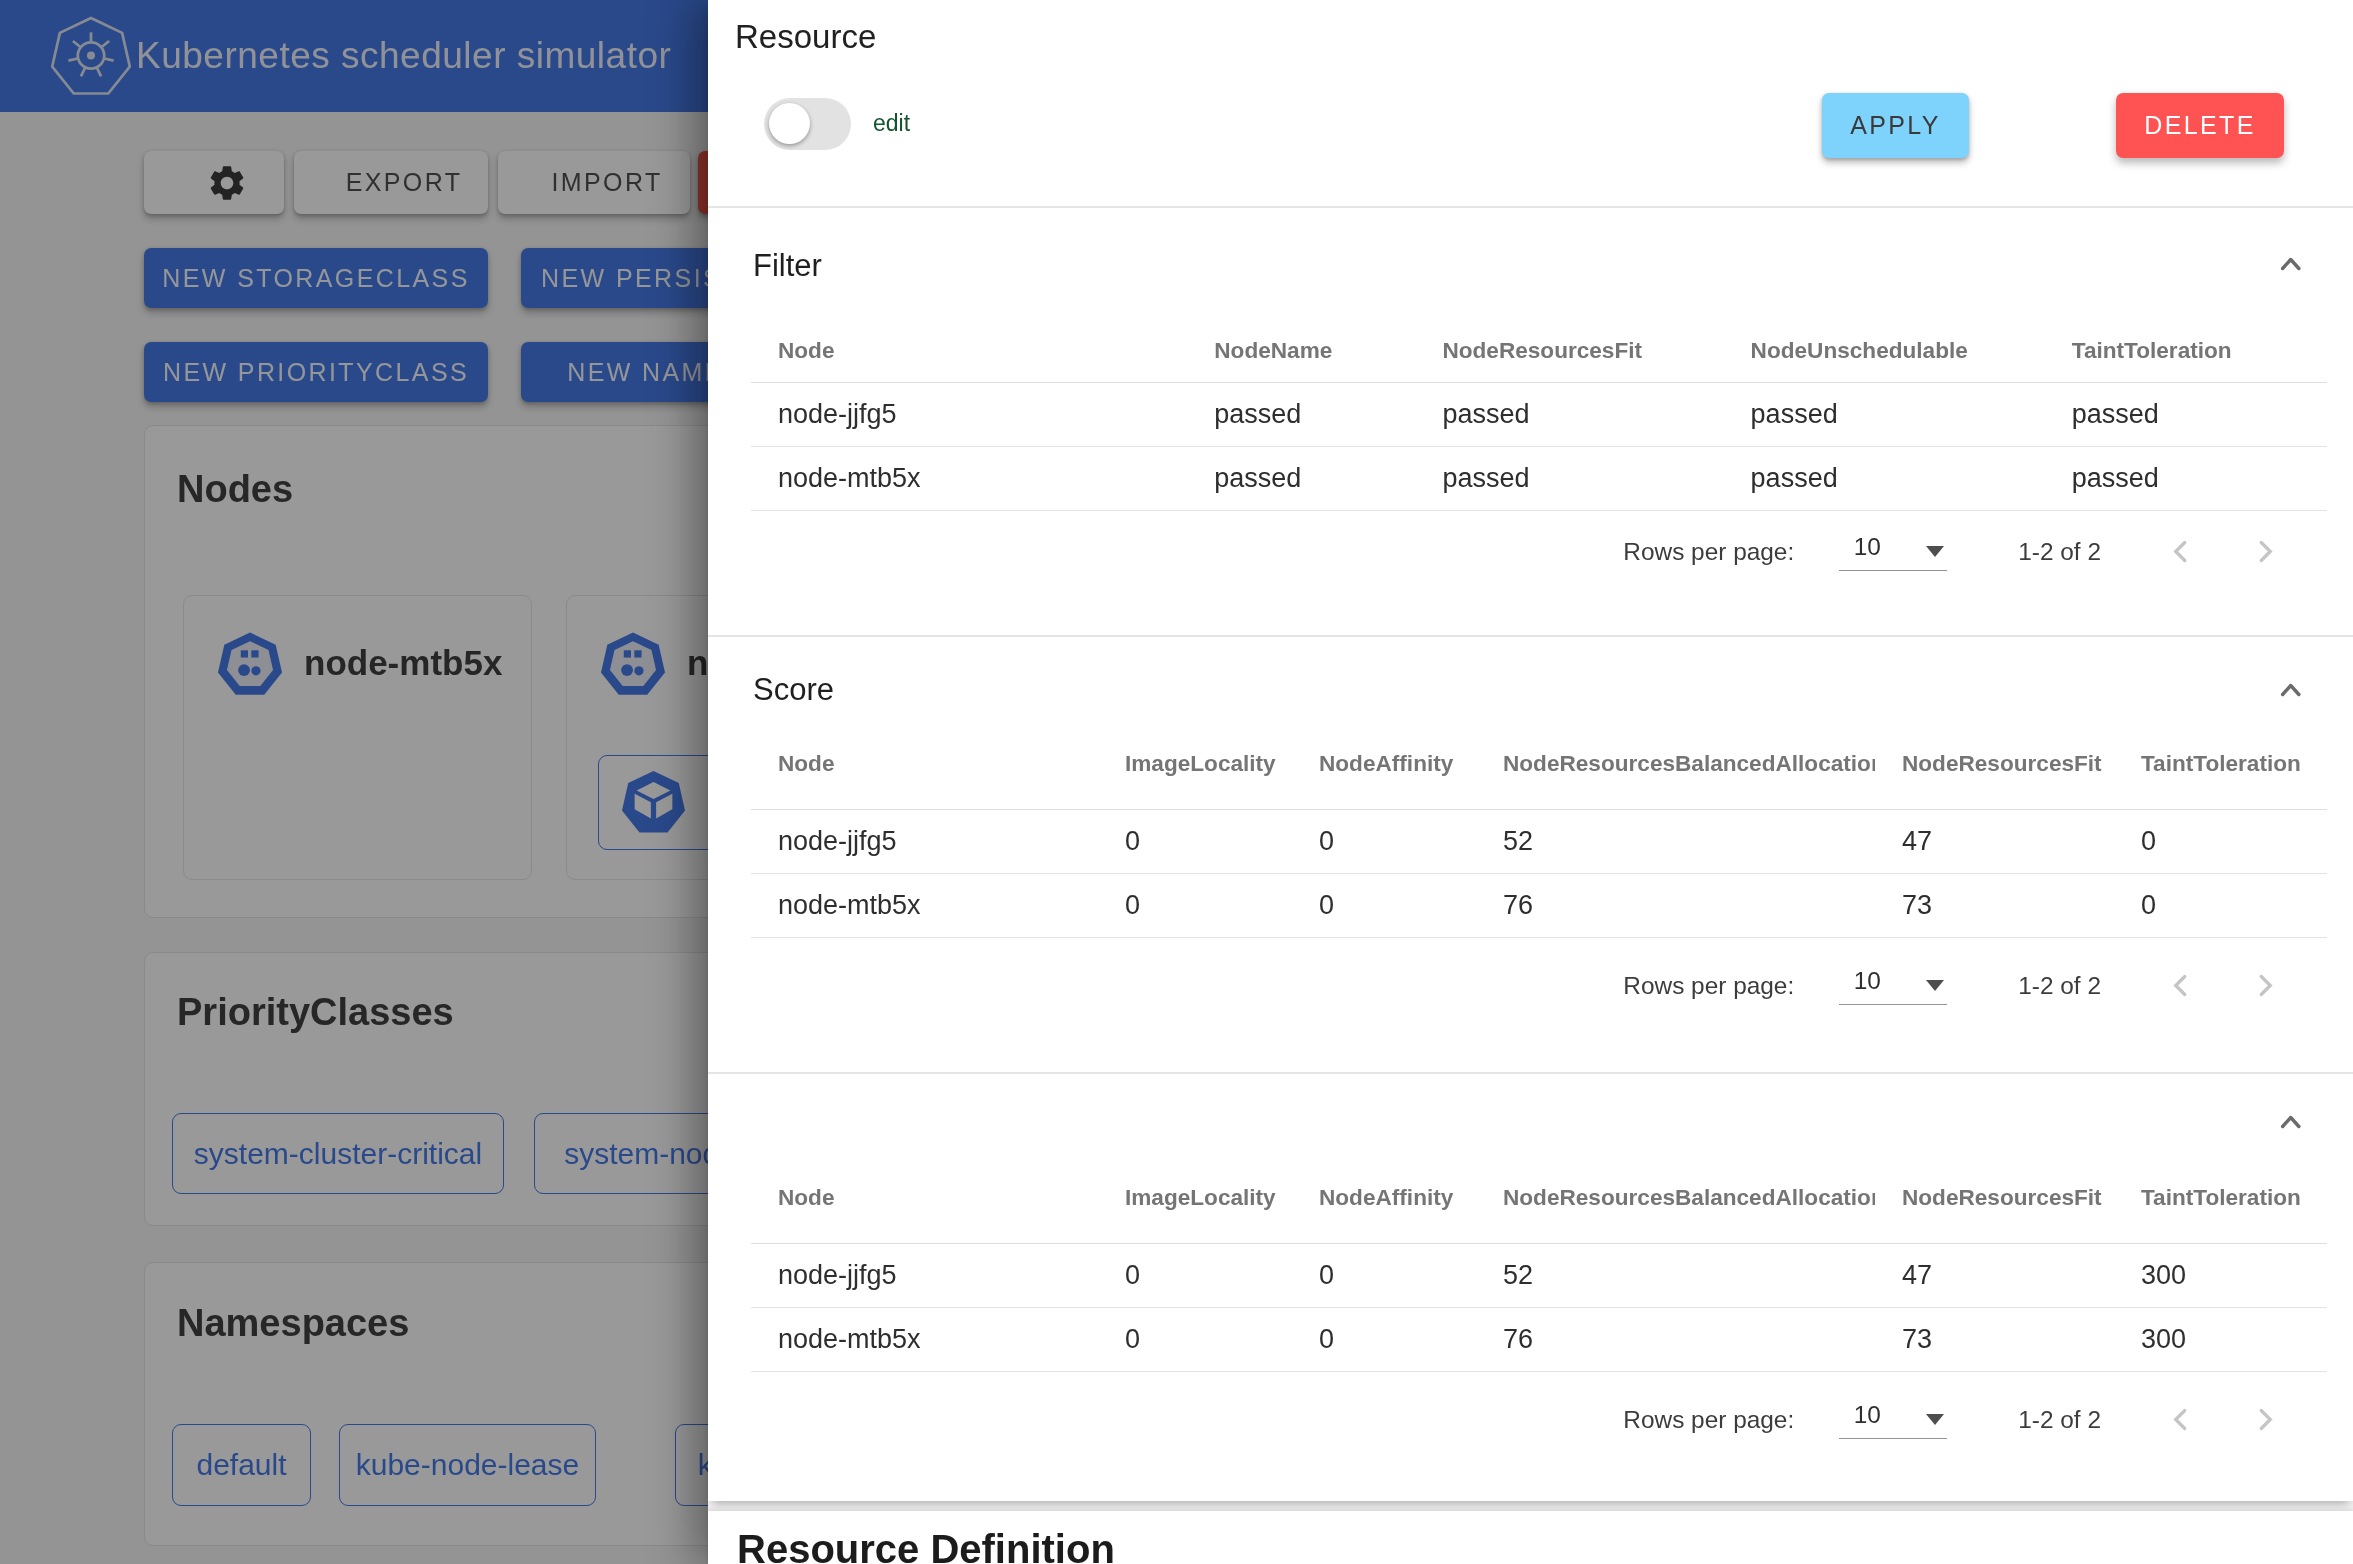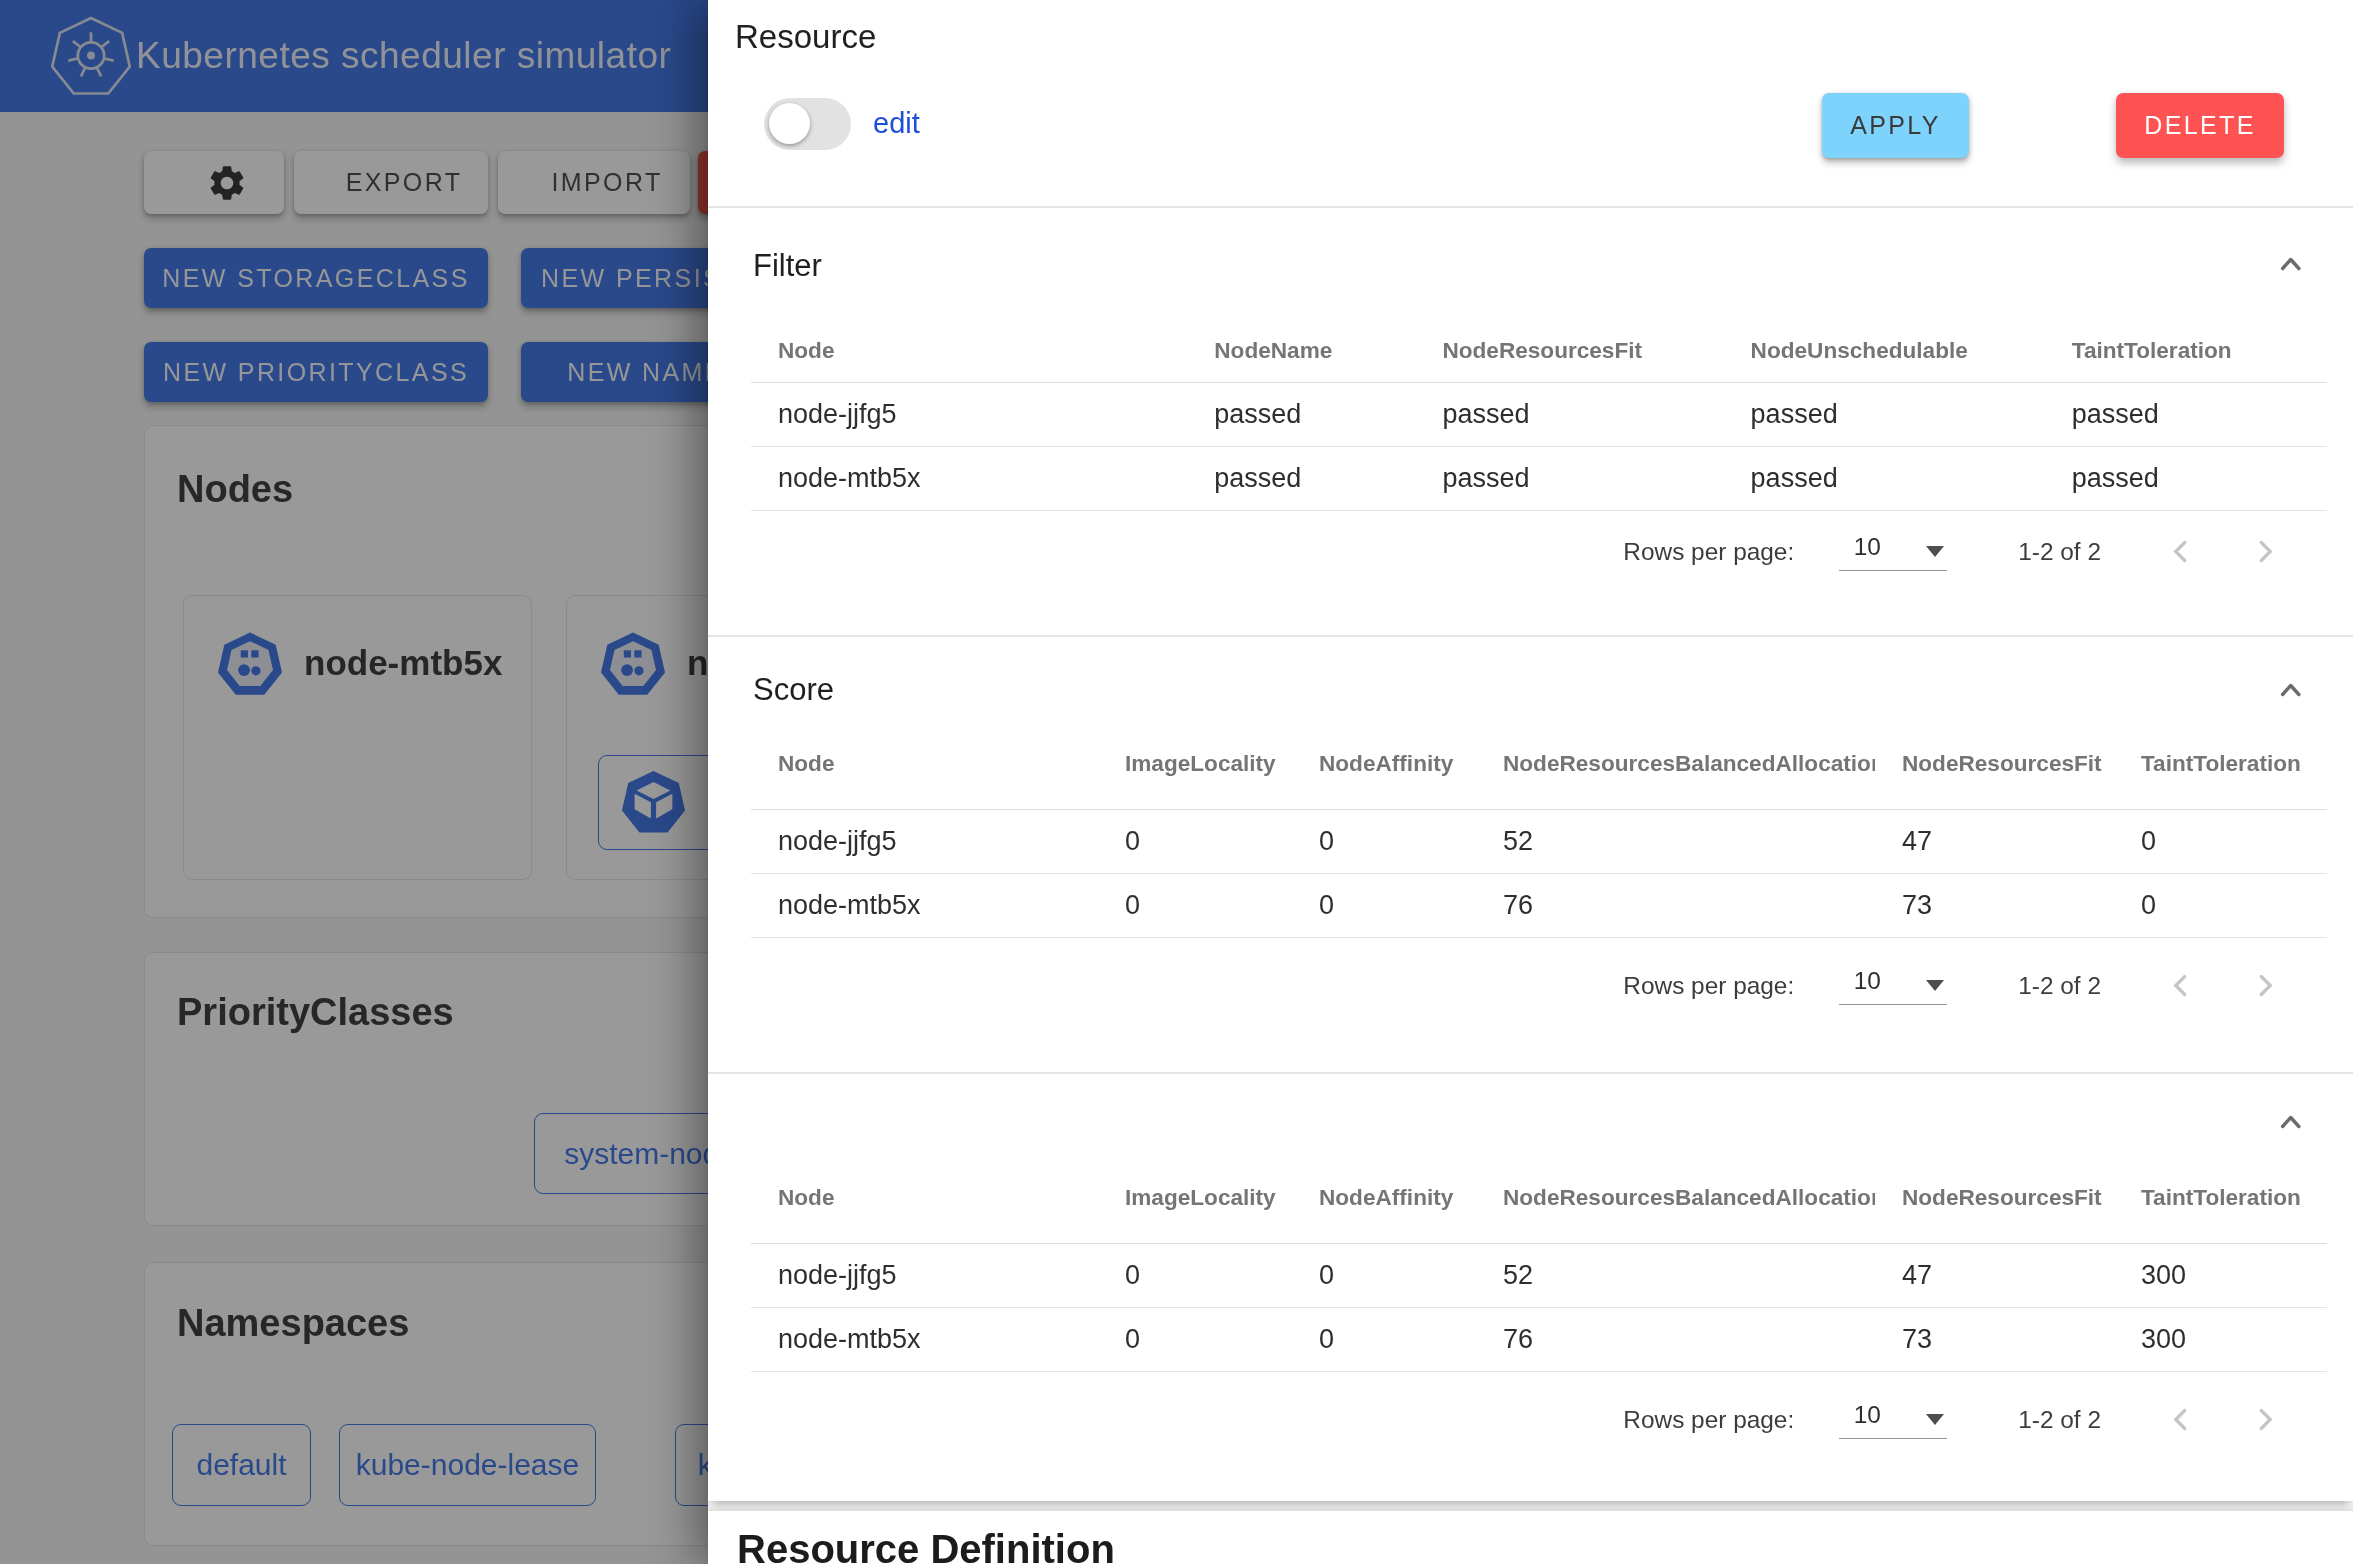--- a/index.html
+++ b/index.html
@@ -53,21 +53,21 @@
           box-shadow:-14.5px 0 42px rgba(0,0,0,0.38);}
   .dcard{position:absolute;left:0;width:1645px;background:#ffffff;}
   .dcard-main{top:0;height:1501px;box-shadow:0 6.3px 9px -3.6px rgba(0,0,0,0.28);}
   .dcard-bottom{top:1511px;height:54px;box-shadow:0 -0.9px 4.5px rgba(0,0,0,0.10);}
 
   .res-title{position:absolute;left:27px;top:18px;font-size:33px;color:#212121;}
   .switch{position:absolute;left:56px;top:98px;width:87px;height:52px;cursor:pointer;}
   .switch .track{position:absolute;inset:0;background:#e2e2e2;border-radius:26px;}
   .switch .thumb{position:absolute;left:4.5px;top:5.4px;width:41px;height:41px;border-radius:50%;background:#ffffff;
                  box-shadow:0 1.8px 4.5px rgba(0,0,0,0.35);}
-  .edit-label{position:absolute;left:165px;top:96px;height:54px;display:flex;align-items:center;font-size:29px;color:#1d4ed8;}
+  .edit-label{position:absolute;left:165px;top:96px;height:54px;display:flex;align-items:center;font-size:23px;color:#14532d;}
   .apply-btn{left:1114px;top:93px;width:147px;height:65px;background:#7dd3fc;color:#3a3a3a;}
   .delete-btn{left:1408px;top:93px;width:168px;height:65px;background:#ff5252;color:#ffffff;box-shadow:0 4.5px 8.1px rgba(0,0,0,0.28);}
   .drawer .btn{position:absolute;}
 
   .hdr-divider{position:absolute;left:0;top:206px;width:100%;height:1.8px;background:#e4e4e4;}
   .sec-divider{position:absolute;left:0;width:100%;height:1.8px;background:#e4e4e4;}
 
   .section-title{position:absolute;left:45px;font-size:31px;color:#1f1f1f;white-space:nowrap;}
   .collapse-btn{position:absolute;left:1542px;width:81px;height:63px;display:flex;align-items:center;justify-content:center;cursor:pointer;}
 
@@ -159,20 +159,21 @@
           <polygon points="79,38 79,62 54,76 54,51" fill="#fff"></polygon>
           <polygon points="21,38 21,62 46,76 46,51" fill="#fff"></polygon>
         </svg>
         <div class="pod-name"></div>
       </div>
     </div>
   </div>
 
   <div class="panel pc-panel">
     <div class="panel-title" style="top:38px;">PriorityClasses</div>
+    <div class="chip" style="left:27px;top:160px;width:332px;height:81px;">system-cluster-critical</div>
     <div class="chip" style="left:389px;top:160px;width:327px;height:81px;">system-node-critical</div>
   </div>
 
   <div class="panel ns-panel">
     <div class="panel-title" style="top:39px;">Namespaces</div>
     <div class="chip" style="left:27px;top:161px;width:139px;height:82px;">default</div>
     <div class="chip" style="left:194px;top:161px;width:257px;height:82px;">kube-node-lease</div>
     <div class="chip" style="left:530px;top:161px;width:199px;height:82px;">kube-public</div>
   </div>
 

